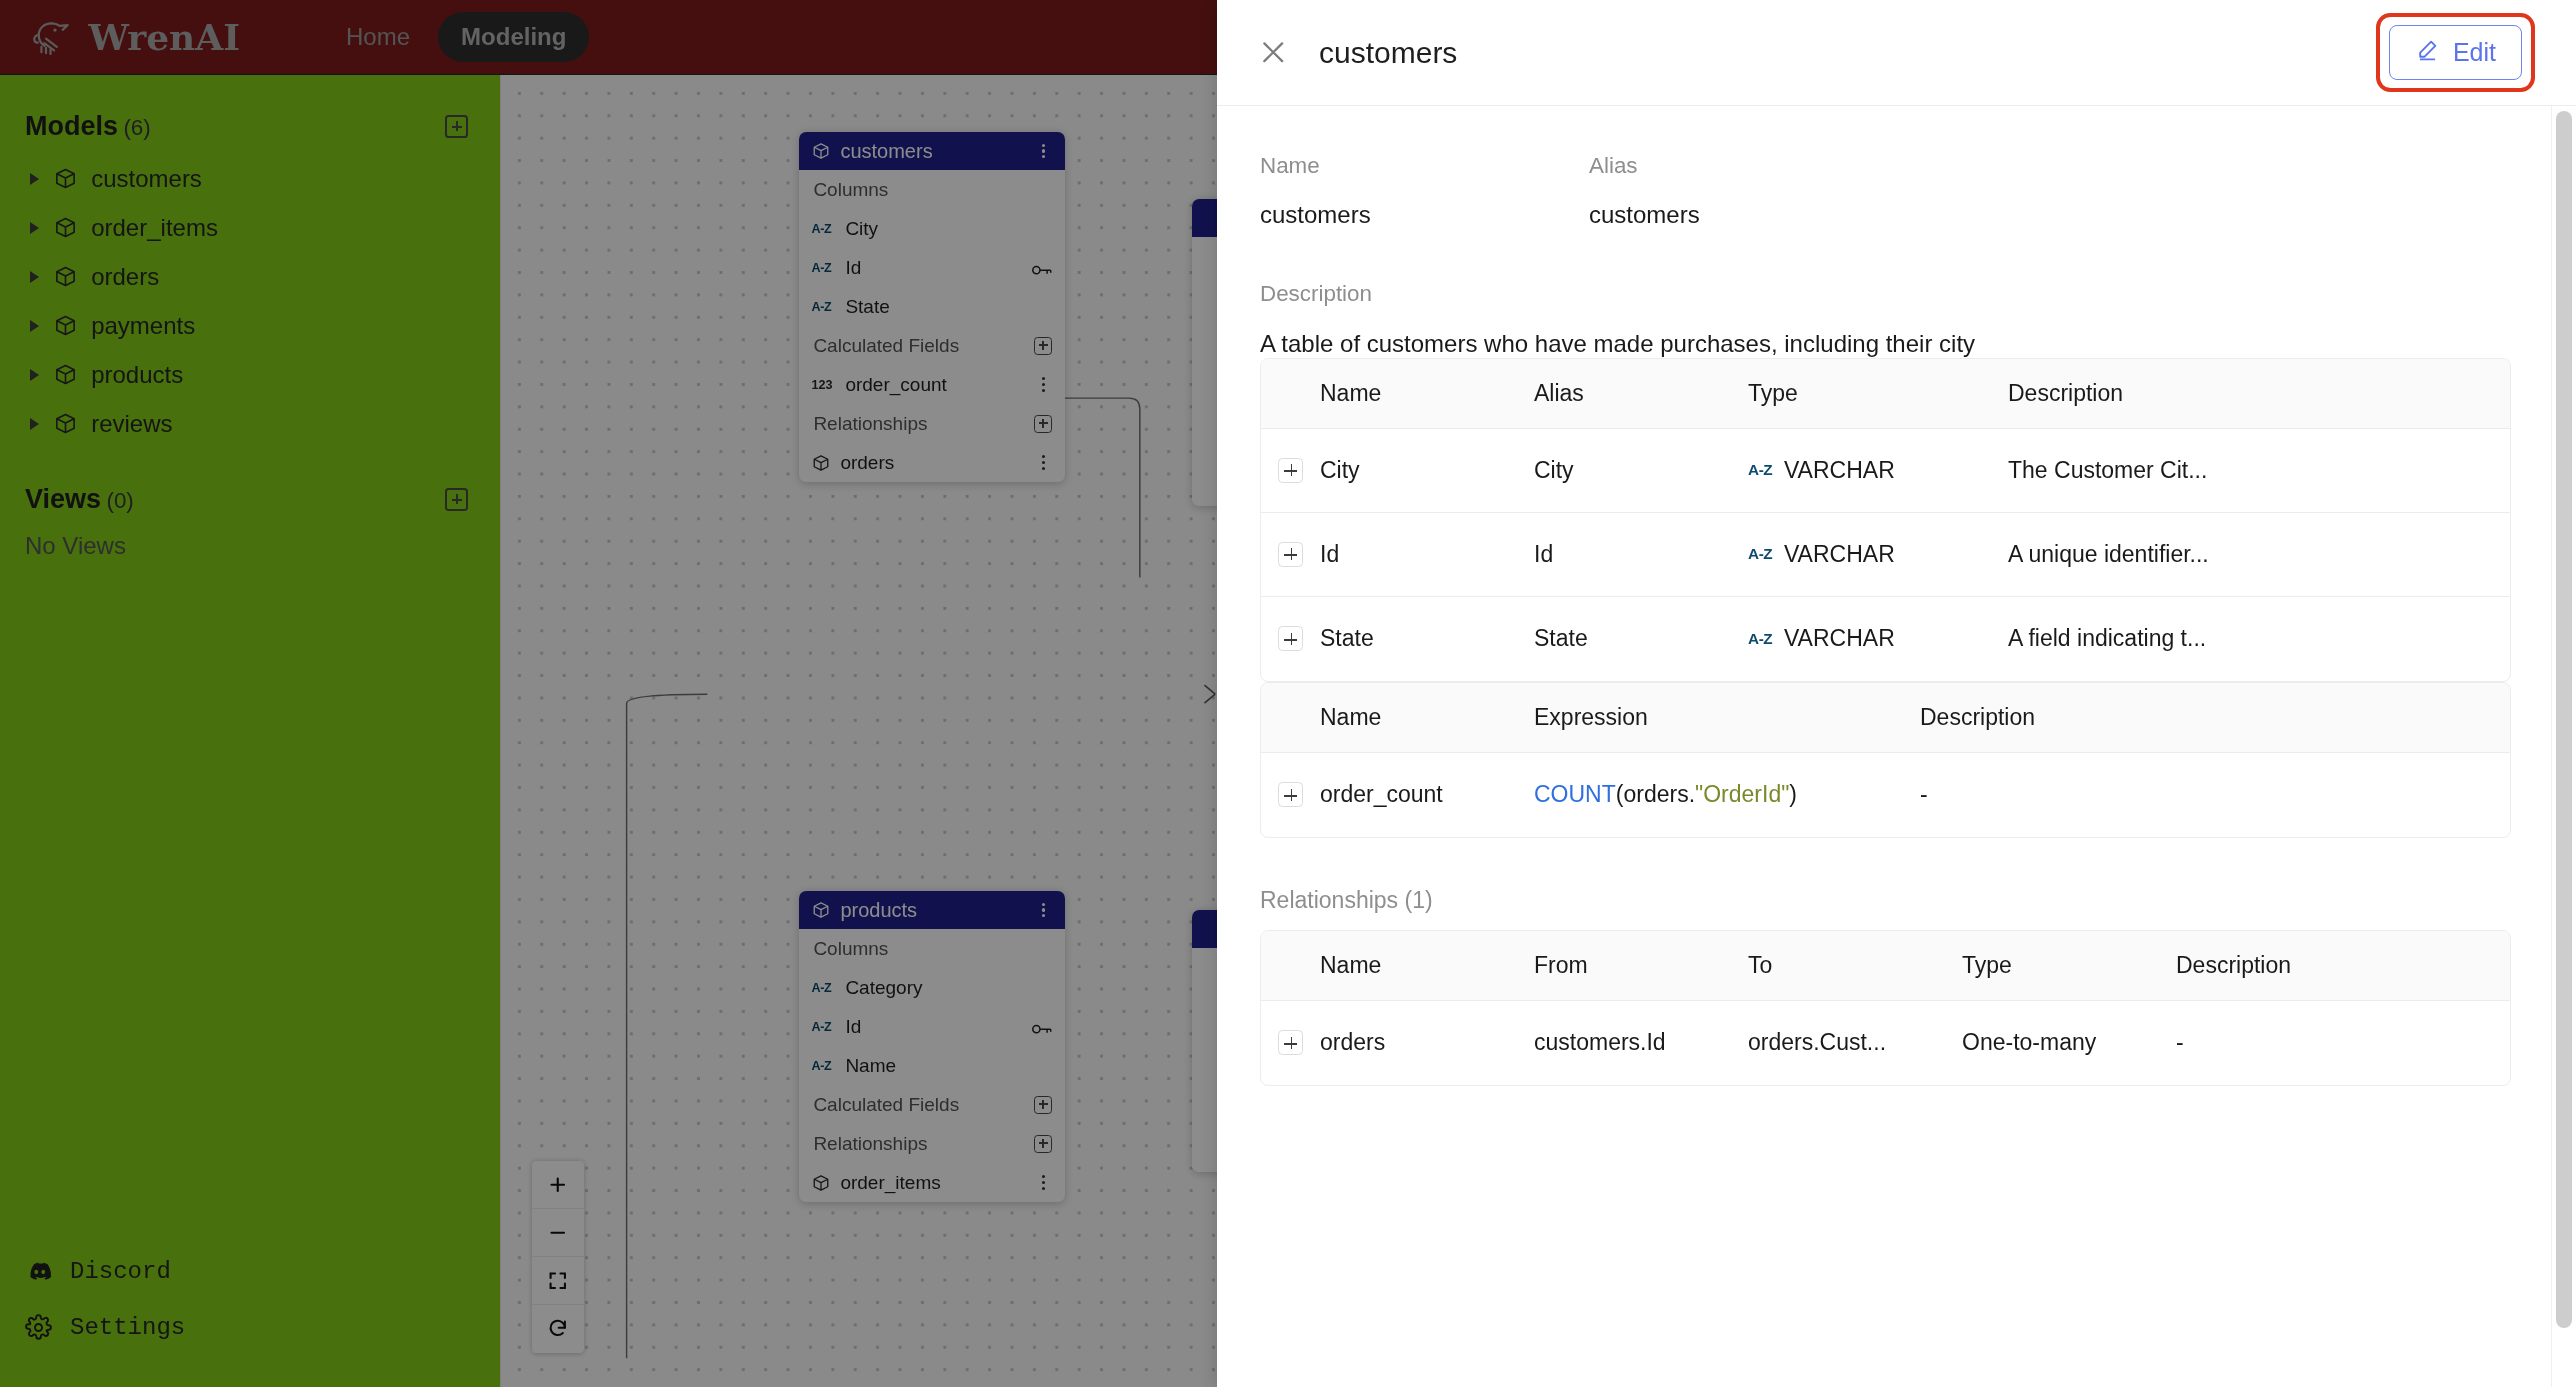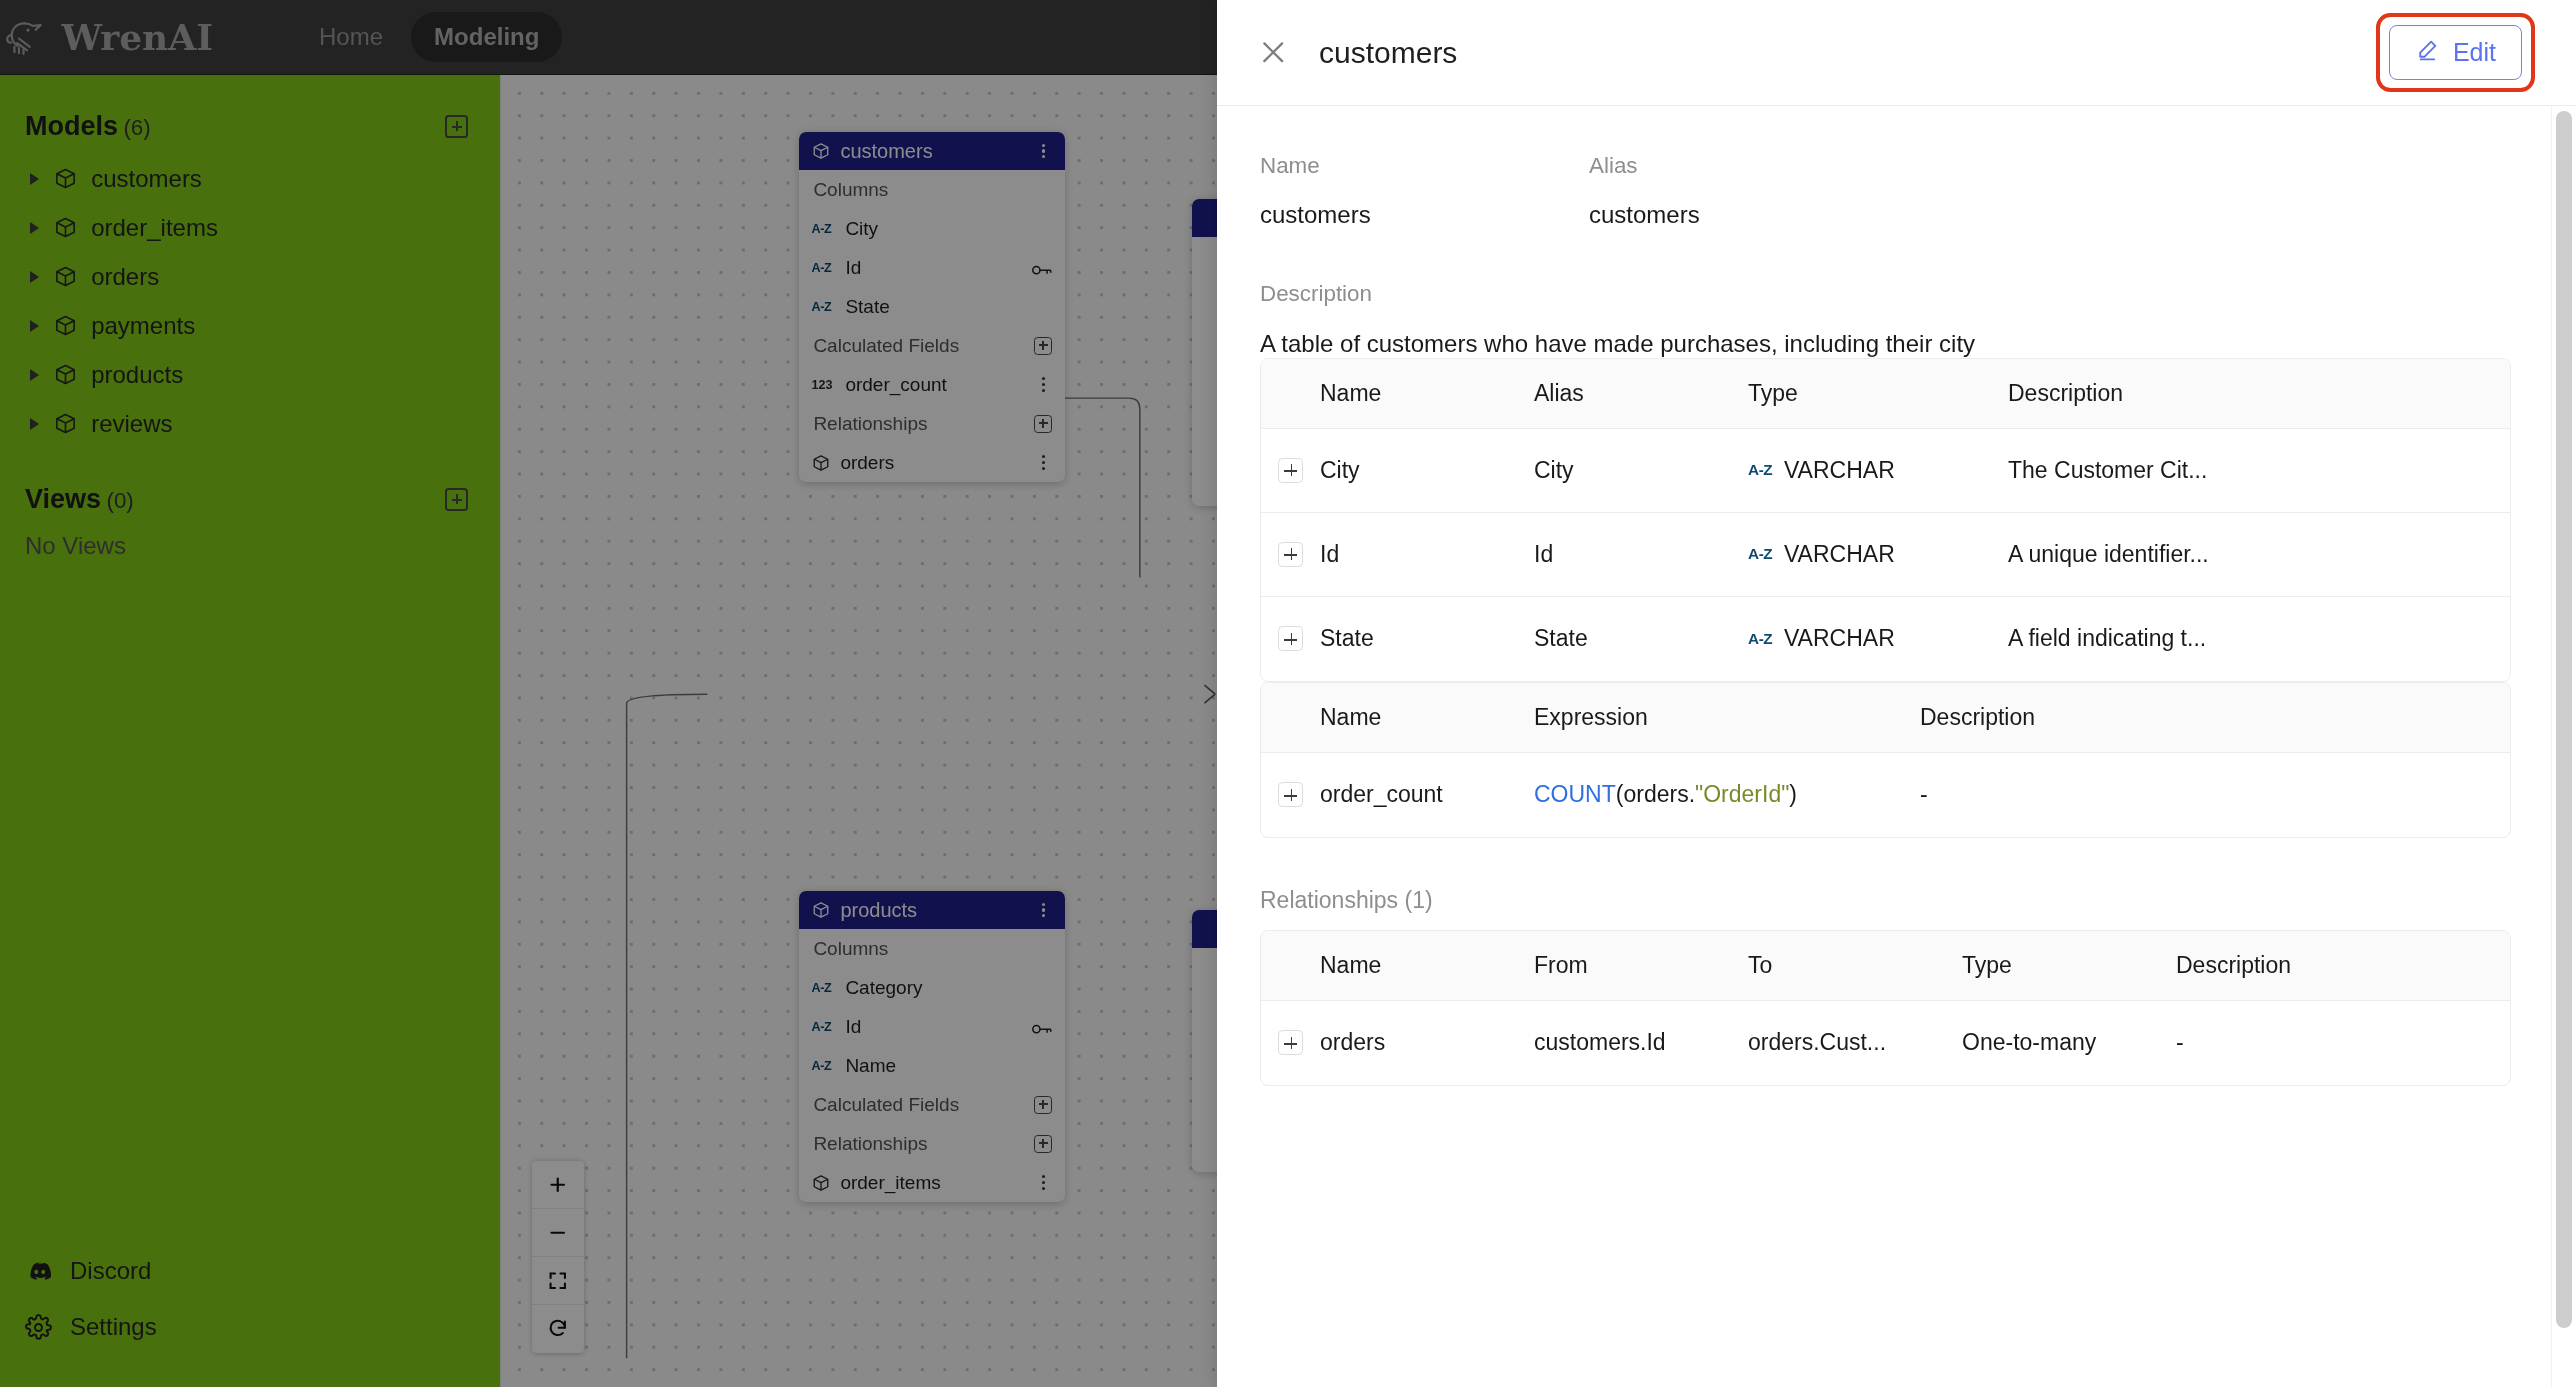--- a/index.html
+++ b/index.html
@@ -7,22 +7,22 @@
     width: 2576px; height: 1388px;
     overflow: hidden;
     font-family: "Liberation Sans", sans-serif;
     background: #fff;
   }
   #app { position: relative; width: 2576px; height: 1388px; overflow: hidden; }
 
   
   .topnav {
     position: absolute; top: 0; left: 0; width: 1217px; height: 75px;
-    background: #404040; display: flex; align-items: center;
-    z-index: 3;
+    background: #7f1d1d; display: flex; align-items: center;
+    padding-left: 27px; z-index: 3;
     border-bottom: 0.9px solid #262626;
   }
   .brand { display: flex; align-items: center; gap: 14.4px; }
   .brand-logo { width: 47px; height: 41px; color: #a6a6a6; }
   .brand-name {
     font-family: "DejaVu Serif", serif;
     font-size: 36px; font-weight: 700; color: #a9a9a9; letter-spacing: 0px;
   }
   .nav-links { display: flex; align-items: center; gap: 5px; margin-left: 83px; }
   .nav-link {
@@ -62,21 +62,21 @@
     border-top: 6.3px solid transparent; border-bottom: 6.3px solid transparent;
     flex: none; margin-left: 5.4px;
   }
   .cube { width: 23px; height: 23px; flex: none; color: #2a2a2a; }
   .sb-item-label { font-size: 24px; color: #272727; }
   .sb-empty { font-size: 24px; color: #555; padding: 5.4px 25px 0 25px; }
   .sb-spacer { flex: 1; }
   .sb-foot { padding: 0 25px 32px 25px; }
   .sb-foot-item {
     display: flex; align-items: center; gap: 18px; height: 56px; cursor: pointer;
-    font-size: 24px; color: #272727;
+    font-size: 24px; color: #272727; font-family: Liberation Mono, monospace;
   }
   .sb-foot-icon { width: 27px; height: 27px; color: #1f1f1f; flex: none; }
 
   
   .canvas {
     position: absolute; top: 75px; left: 501px; width: 716px; height: 1312px;
     background-color: #fbfbfb;
     background-image: radial-gradient(#c9c9c9 1.4px, transparent 1.5px);
     background-size: 22.4px 22.4px;
     background-position: 7.2px 7.2px;

